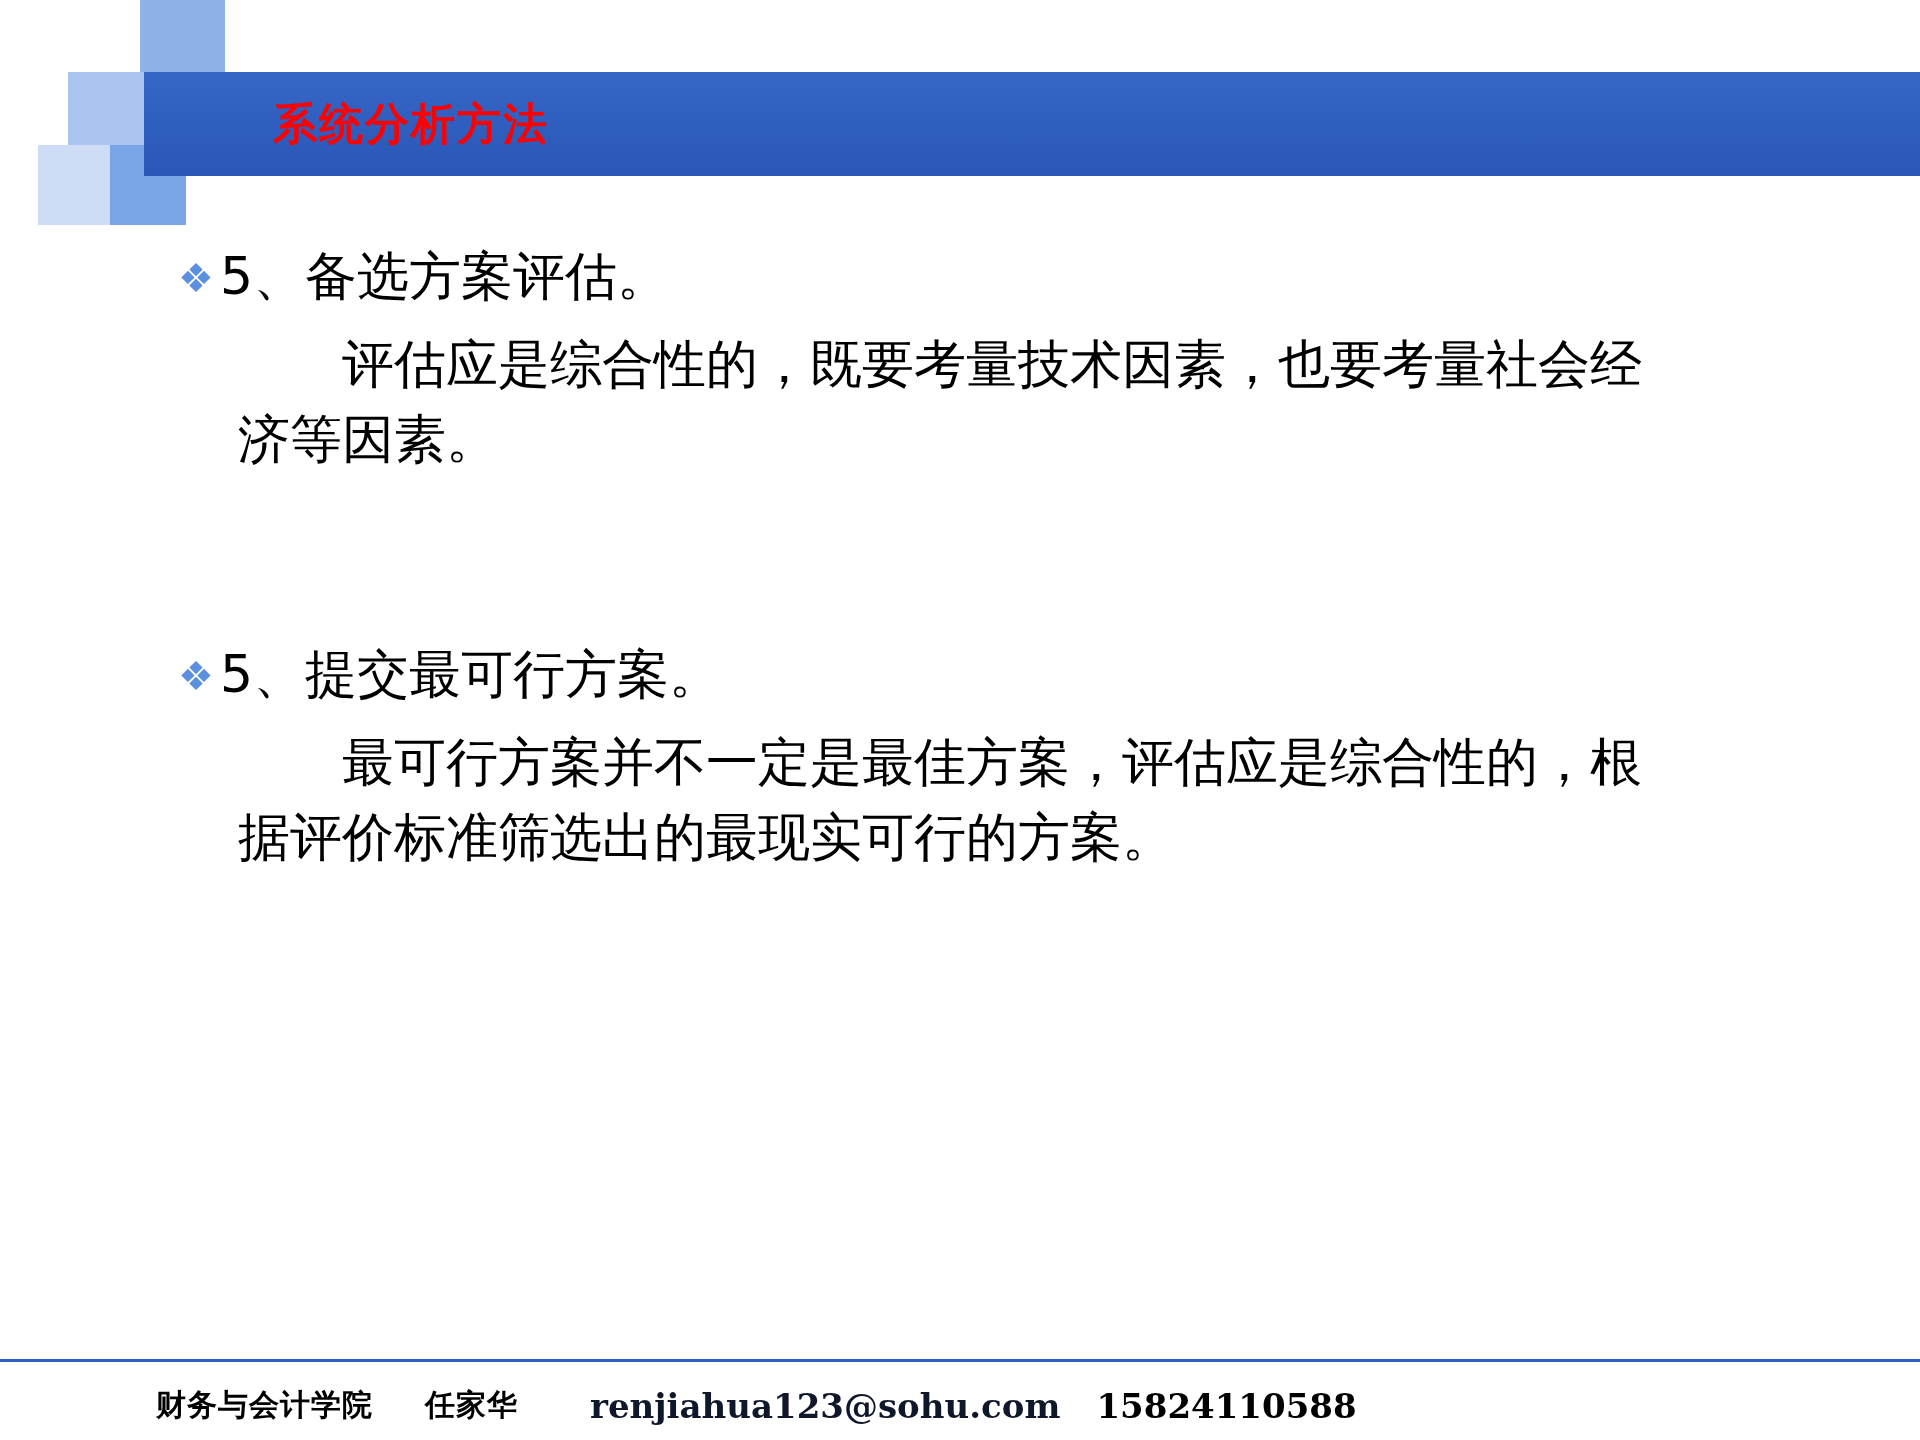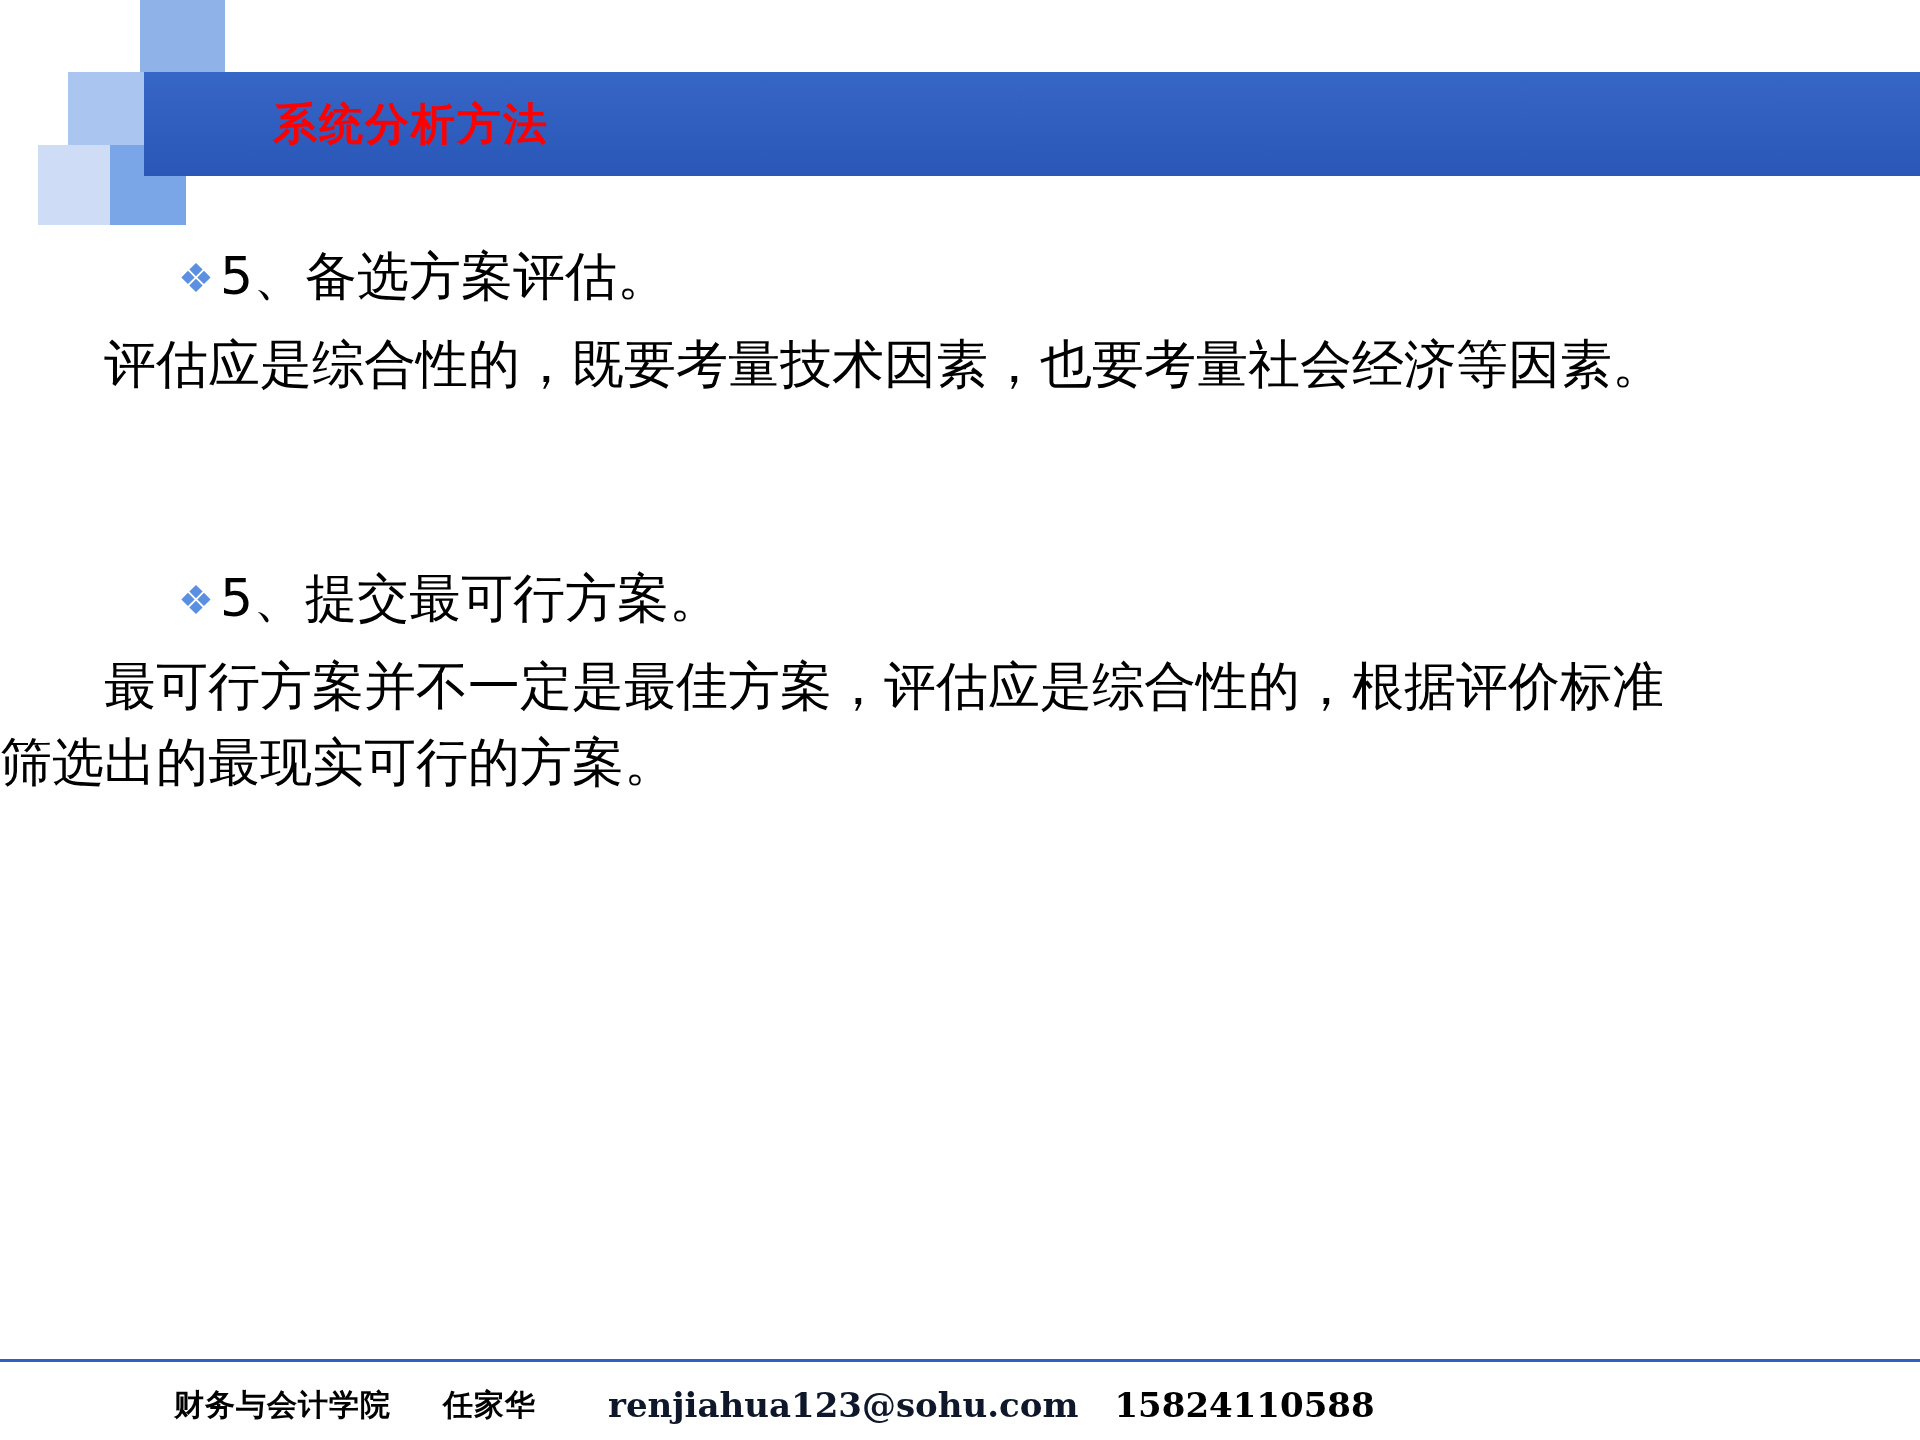--- a/index.html
+++ b/index.html
@@ -114,20 +114,21 @@
     line-height: 1.25;
     color: #000000;
     font-family: "DejaVu Sans", "Liberation Sans", sans-serif;
     text-align: right;
   }
 
   .para {
     font-size: 52px;
     line-height: 1.45;
     color: #000000;
+    padding-left: 238px;
     padding-right: 240px;
     text-indent: 104px;
     margin-top: 18px;
     font-family: "DejaVu Sans", "Liberation Sans", sans-serif;
   }
 
   .spacer {
     height: 120px;
   }
 
@@ -135,24 +136,24 @@
   .footer-rule {
     position: absolute;
     left: 0;
     bottom: 78px;
     width: 1920px;
     height: 3px;
     background: #2f5fc0;
   }
   .footer {
     position: absolute;
-    left: 174px;
+    left: 156px;
     bottom: 14px;
     display: flex;
-    align-items: flex-start;
+    align-items: center;
     gap: 0;
     font-family: "DejaVu Serif", "Liberation Serif", serif;
   }
   .footer-cn {
     font-size: 30px;
     font-weight: bold;
     color: #000000;
     letter-spacing: 1px;
   }
   .footer-name {

